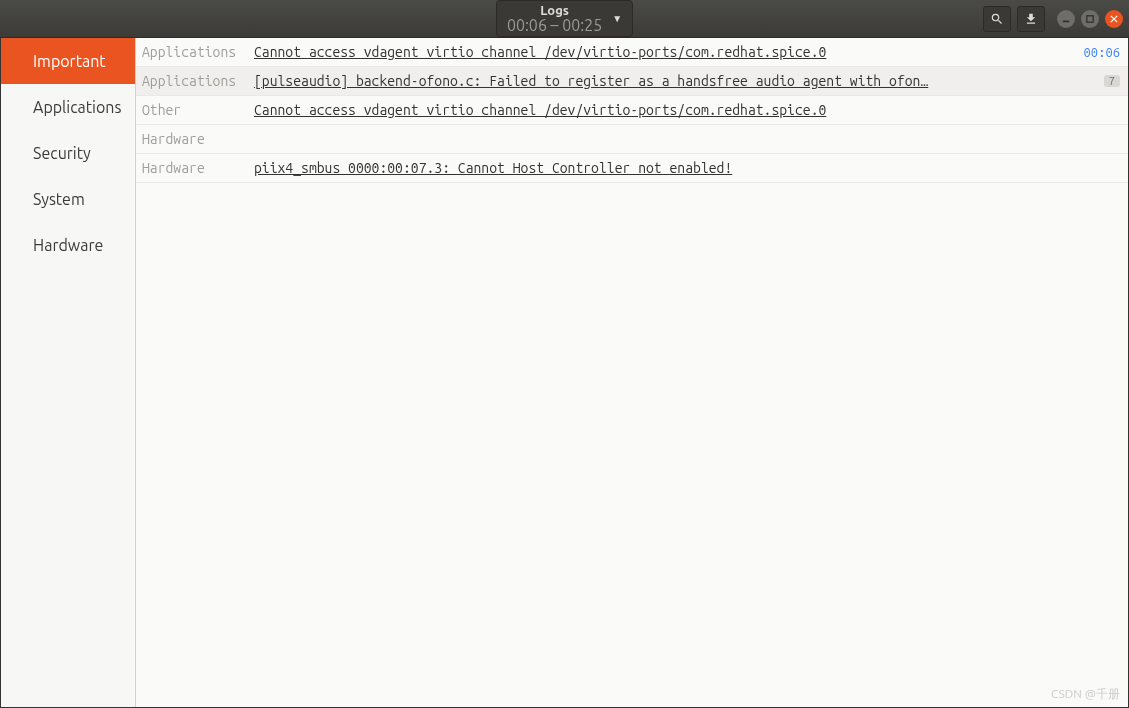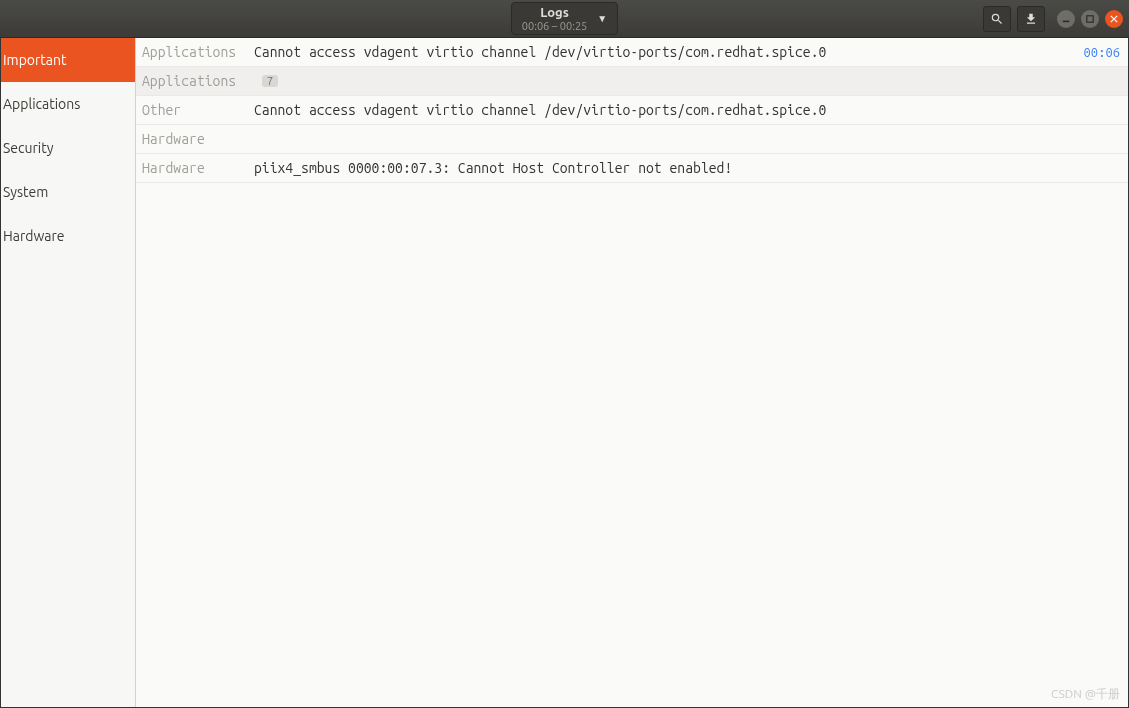--- a/index.html
+++ b/index.html
@@ -23,21 +23,21 @@
       display: flex;
       align-items: center;
       background: #3a3935;
       border: 1px solid #2b2a27;
       border-radius: 4px;
       padding: 2px 10px;
       gap: 10px;
     }
     .title-text { display: flex; flex-direction: column; align-items: center; line-height: 1.1; }
     .title-main { color: #dcdcd8; font-size: 13px; font-weight: bold; }
-    .title-sub { color: #9a9a95; font-size: 11px; }
+    .title-sub { color: #9a9a95; font-size: 16px; }
     .title-arrow { color: #dcdcd8; font-size: 10px; }
     .titlebar-right {
       position: absolute;
       right: 6px;
       display: flex;
       align-items: center;
       gap: 6px;
     }
     .tb-btn {
       width: 28px; height: 26px;
@@ -66,22 +66,22 @@
       border: 1px solid #333;
       border-top: none;
     }
     .sidebar {
       width: 135px;
       background: #f7f7f5;
       border-right: 1px solid #d4d0cc;
       flex-shrink: 0;
     }
     .sidebar-item {
-      padding: 14px 2px;
-      font-size: 14px;
+      padding: 14px 32px;
+      font-size: 16px;
       color: #3c3b37;
       cursor: pointer;
     }
     .sidebar-item.active {
       background: #e95420;
       color: #fff;
     }
     .log-panel {
       flex: 1;
       background: #fafaf8;
@@ -101,20 +101,21 @@
     .log-cat {
       color: #a0a09a;
       width: 112px;
       flex-shrink: 0;
     }
     .log-msg {
       color: #333;
       flex: 1;
       overflow: hidden;
       text-overflow: ellipsis;
+      text-decoration: underline;
     }
     .log-time {
       color: #3b82f6;
       margin-left: 8px;
       font-size: 13px;
     }
     .log-badge {
       background: #d9d7d3;
       color: #706f6b;
       border-radius: 3px;
@@ -184,20 +185,21 @@
     </div>
   <div class="log-panel">
     <div id="log-list">
         <div class="log-row">
           <span class="log-cat">Applications</span>
           <span class="log-msg">Cannot access vdagent virtio channel /dev/virtio-ports/com.redhat.spice.0</span>
           <span class="log-time">00:06</span>
         </div>
         <div class="log-row">
           <span class="log-cat">Applications</span>
+          <span class="log-msg">[pulseaudio] backend-ofono.c: Failed to register as a handsfree audio agent with ofon…</span>
           <span class="log-badge">7</span>
         </div>
         <div class="log-row">
           <span class="log-cat">Other</span>
           <span class="log-msg">Cannot access vdagent virtio channel /dev/virtio-ports/com.redhat.spice.0</span>
         </div>
         <div class="log-row">
           <span class="log-cat">Hardware</span>
         </div>
         <div class="log-row">

